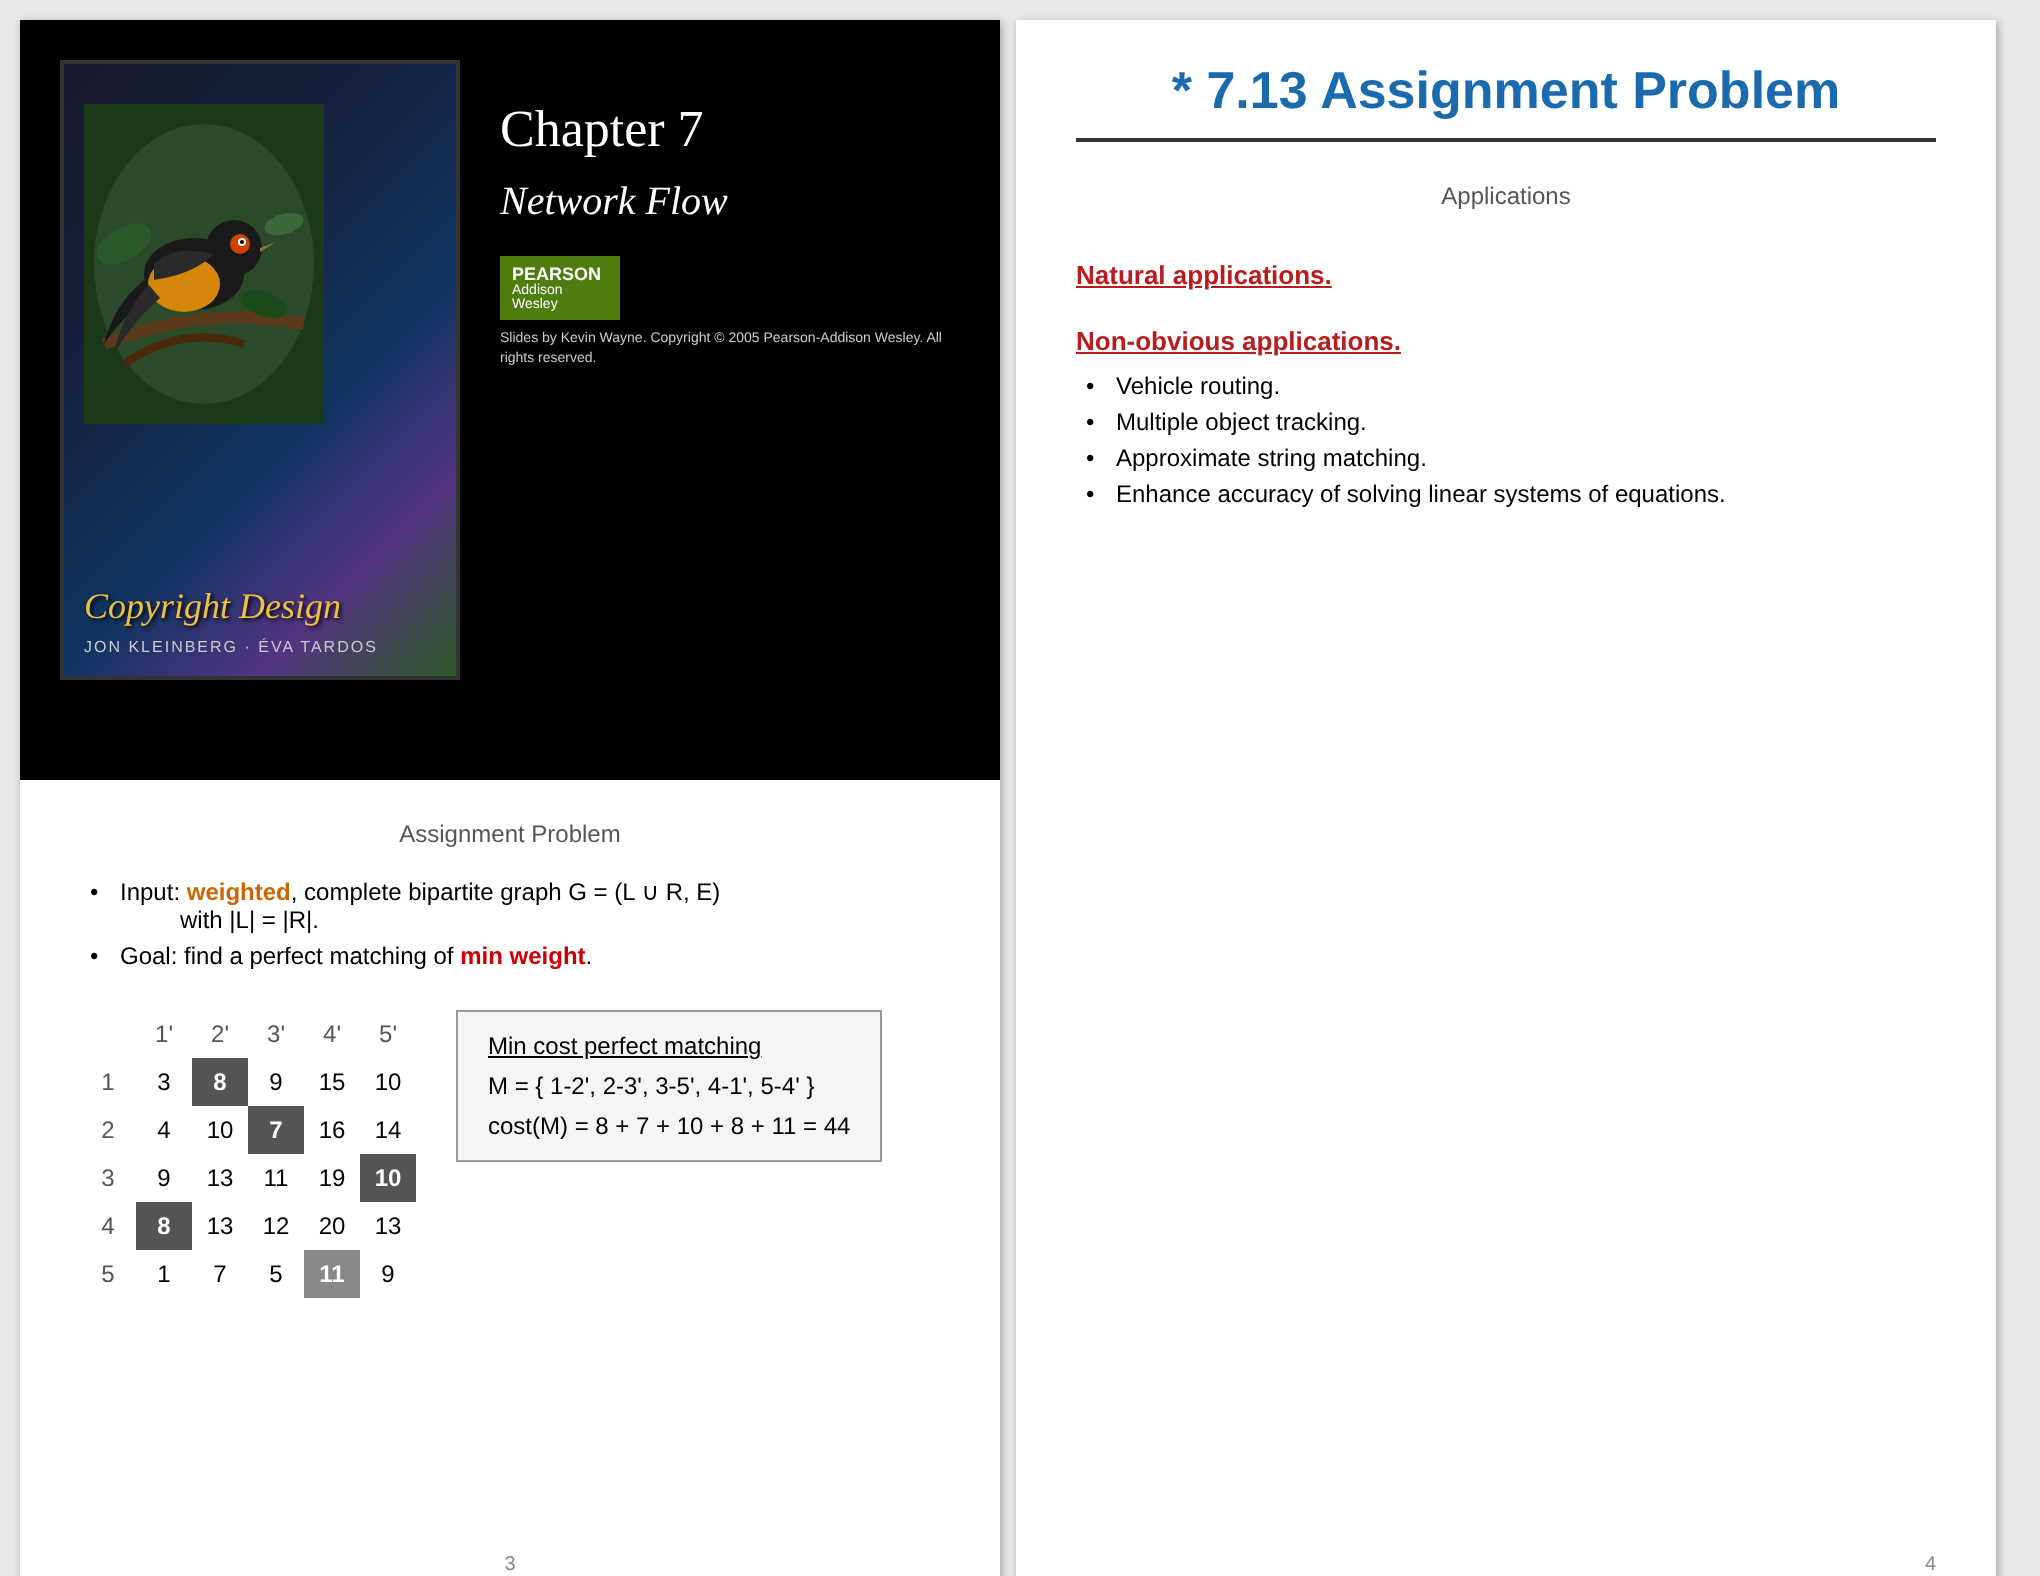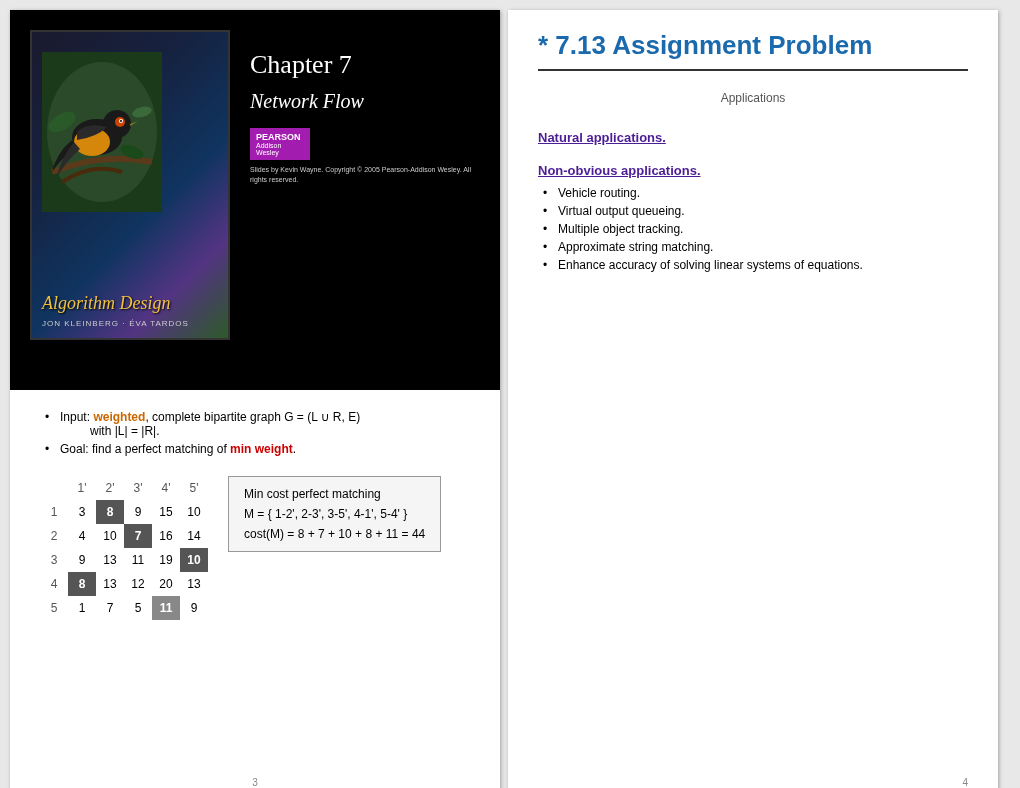--- a/index.html
+++ b/index.html
@@ -84,21 +84,21 @@
       font-size: 26px;
       font-family: Georgia, serif;
       margin-bottom: 10px;
     }
     .chapter-subtitle {
       font-size: 20px;
       font-family: Georgia, serif;
       font-style: italic;
     }
     .pearson-logo {
-      background: #a21caf;
+      background: #4d7c0f;
       color: white;
       font-size: 8px;
       padding: 4px 6px;
       margin-top: 15px;
       display: inline-block;
       width: 60px;
     }
     .pearson-credit {
       color: #ccc;
       font-size: 7px;
@@ -109,21 +109,21 @@
       padding: 20px 30px;
       flex: 1;
     }
     .slide-section-title {
       text-align: center;
       font-size: 12px;
       color: #555;
       margin-bottom: 15px;
     }
     .section-heading {
-      color: #4c1d95;
+      color: #b91c1c;
       font-size: 13px;
       text-decoration: underline;
       margin-bottom: 8px;
       font-weight: bold;
     }
     .bullet-list {
       list-style: none;
       padding-left: 5px;
     }
     .bullet-list li {
@@ -183,20 +183,21 @@
       font-weight: bold;
     }
     .min-cost-box {
       border: 1px solid #999;
       background: #f5f5f5;
       padding: 10px 15px;
       font-size: 12px;
       min-width: 160px;
     }
     .min-cost-title {
+      text-decoration: underline;
       margin-bottom: 6px;
     }
     .page-number {
       position: absolute;
       bottom: 10px;
       left: 50%;
       transform: translateX(-50%);
       font-size: 10px;
       color: #888;
     }
@@ -213,20 +214,21 @@
     .right-slide-header {
       border-bottom: 2px solid #333;
       padding-bottom: 8px;
       margin-bottom: 20px;
     }
     .right-slide-header h1 {
       font-size: 26px;
       font-weight: bold;
       color: #1a6aad;
       font-family: Arial, sans-serif;
+      text-align: center;
     }
     .right-section-title {
       text-align: center;
       font-size: 12px;
       color: #555;
       margin-bottom: 15px;
     }
     .right-content {
       padding: 10px 0;
     }
@@ -270,38 +272,39 @@
 
           <path d="M88 72 L96 69 L88 74 Z" fill="#8a7a2a"></path>
 
           <path d="M30 88 Q15 100 10 120 Q20 105 35 95 Z" fill="#1a1a1a"></path>
           <path d="M32 90 Q18 108 15 125 Q25 108 38 97 Z" fill="#2a2a2a"></path>
 
           <ellipse cx="20" cy="70" rx="15" ry="8" fill="#2a5a2a" transform="rotate(-30 20 70)"></ellipse>
           <ellipse cx="90" cy="100" rx="12" ry="6" fill="#1a4a1a" transform="rotate(20 90 100)"></ellipse>
           <ellipse cx="100" cy="60" rx="10" ry="5" fill="#3a6a3a" transform="rotate(-15 100 60)"></ellipse>
         </svg>
-        <div class="book-title-text">Algorithm Design</div>
+        <div class="book-title-text">Copyright Design</div>
         <div class="book-authors">JON KLEINBERG · ÉVA TARDOS</div>
       </div>
 
       <div class="chapter-info">
         <div class="chapter-number">Chapter 7</div>
         <div class="chapter-subtitle">Network Flow</div>
         <div class="pearson-logo">
           <div style="font-size:9px;font-weight:bold;">PEARSON</div>
           <div style="font-size:7px;">Addison<br>Wesley</div>
         </div>
         <div class="pearson-credit">Slides by Kevin Wayne.
 Copyright © 2005 Pearson-Addison Wesley.
 All rights reserved.</div>
       </div>
     </div>
 
     <div class="slide-left-bottom">
+      <div class="slide-section-title">Assignment Problem</div>
 
 
       <ul class="bullet-list">
         <li>
           <span>Input:</span>
           <span class="highlight-orange">weighted</span><span>, complete bipartite graph G = (L ∪ R, E)</span><br>
           <span style="padding-left:30px;">with |L| = |R|.</span>
         </li>
         <li>
           <span>Goal:  find a perfect matching of</span>
@@ -385,21 +388,20 @@
 
     <div class="right-section-title">Applications</div>
 
     <div class="right-content">
       <div class="section-heading">Natural applications.</div>
 
       <div style="margin-top: 18px;">
         <div class="section-heading">Non-obvious applications.</div>
         <ul class="bullet-list">
           <li>Vehicle routing.</li>
-          <li>Virtual output queueing.</li>
           <li>Multiple object tracking.</li>
           <li>Approximate string matching.</li>
           <li>Enhance accuracy of solving linear systems of equations.</li>
         </ul>
       </div>
     </div>
 
     <div class="right-page-number">4</div>
   </div>
 

